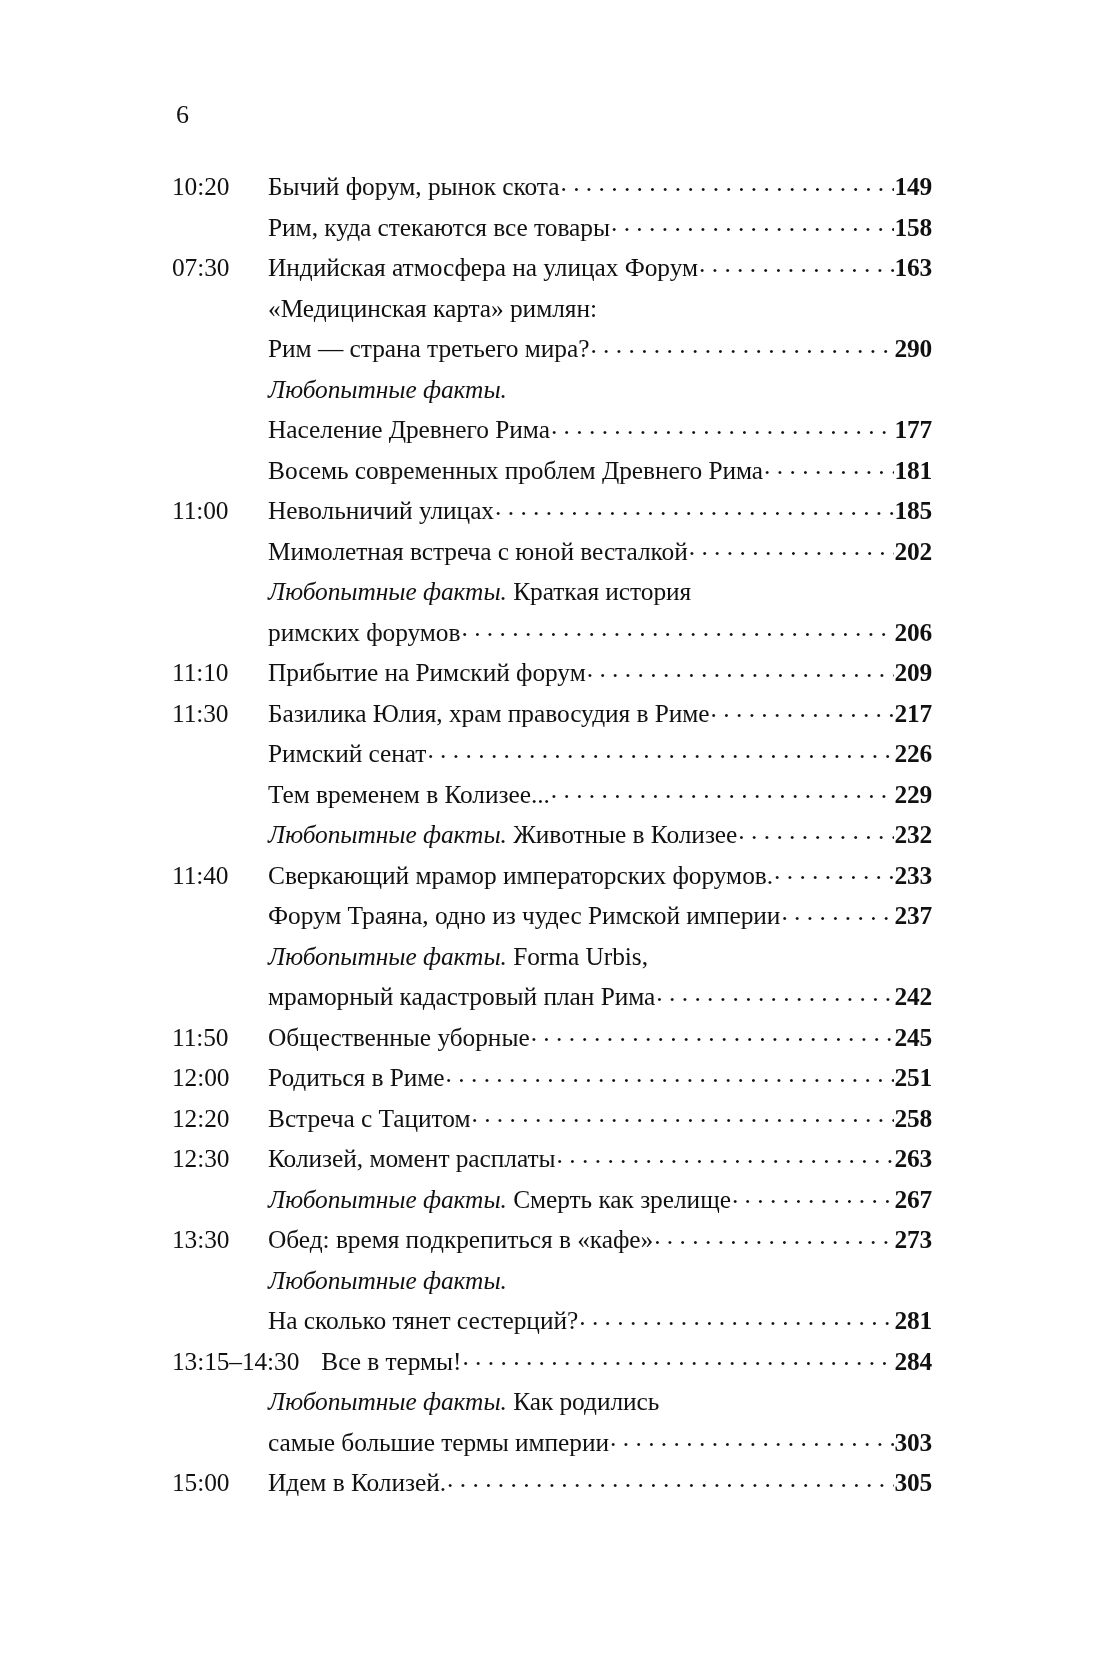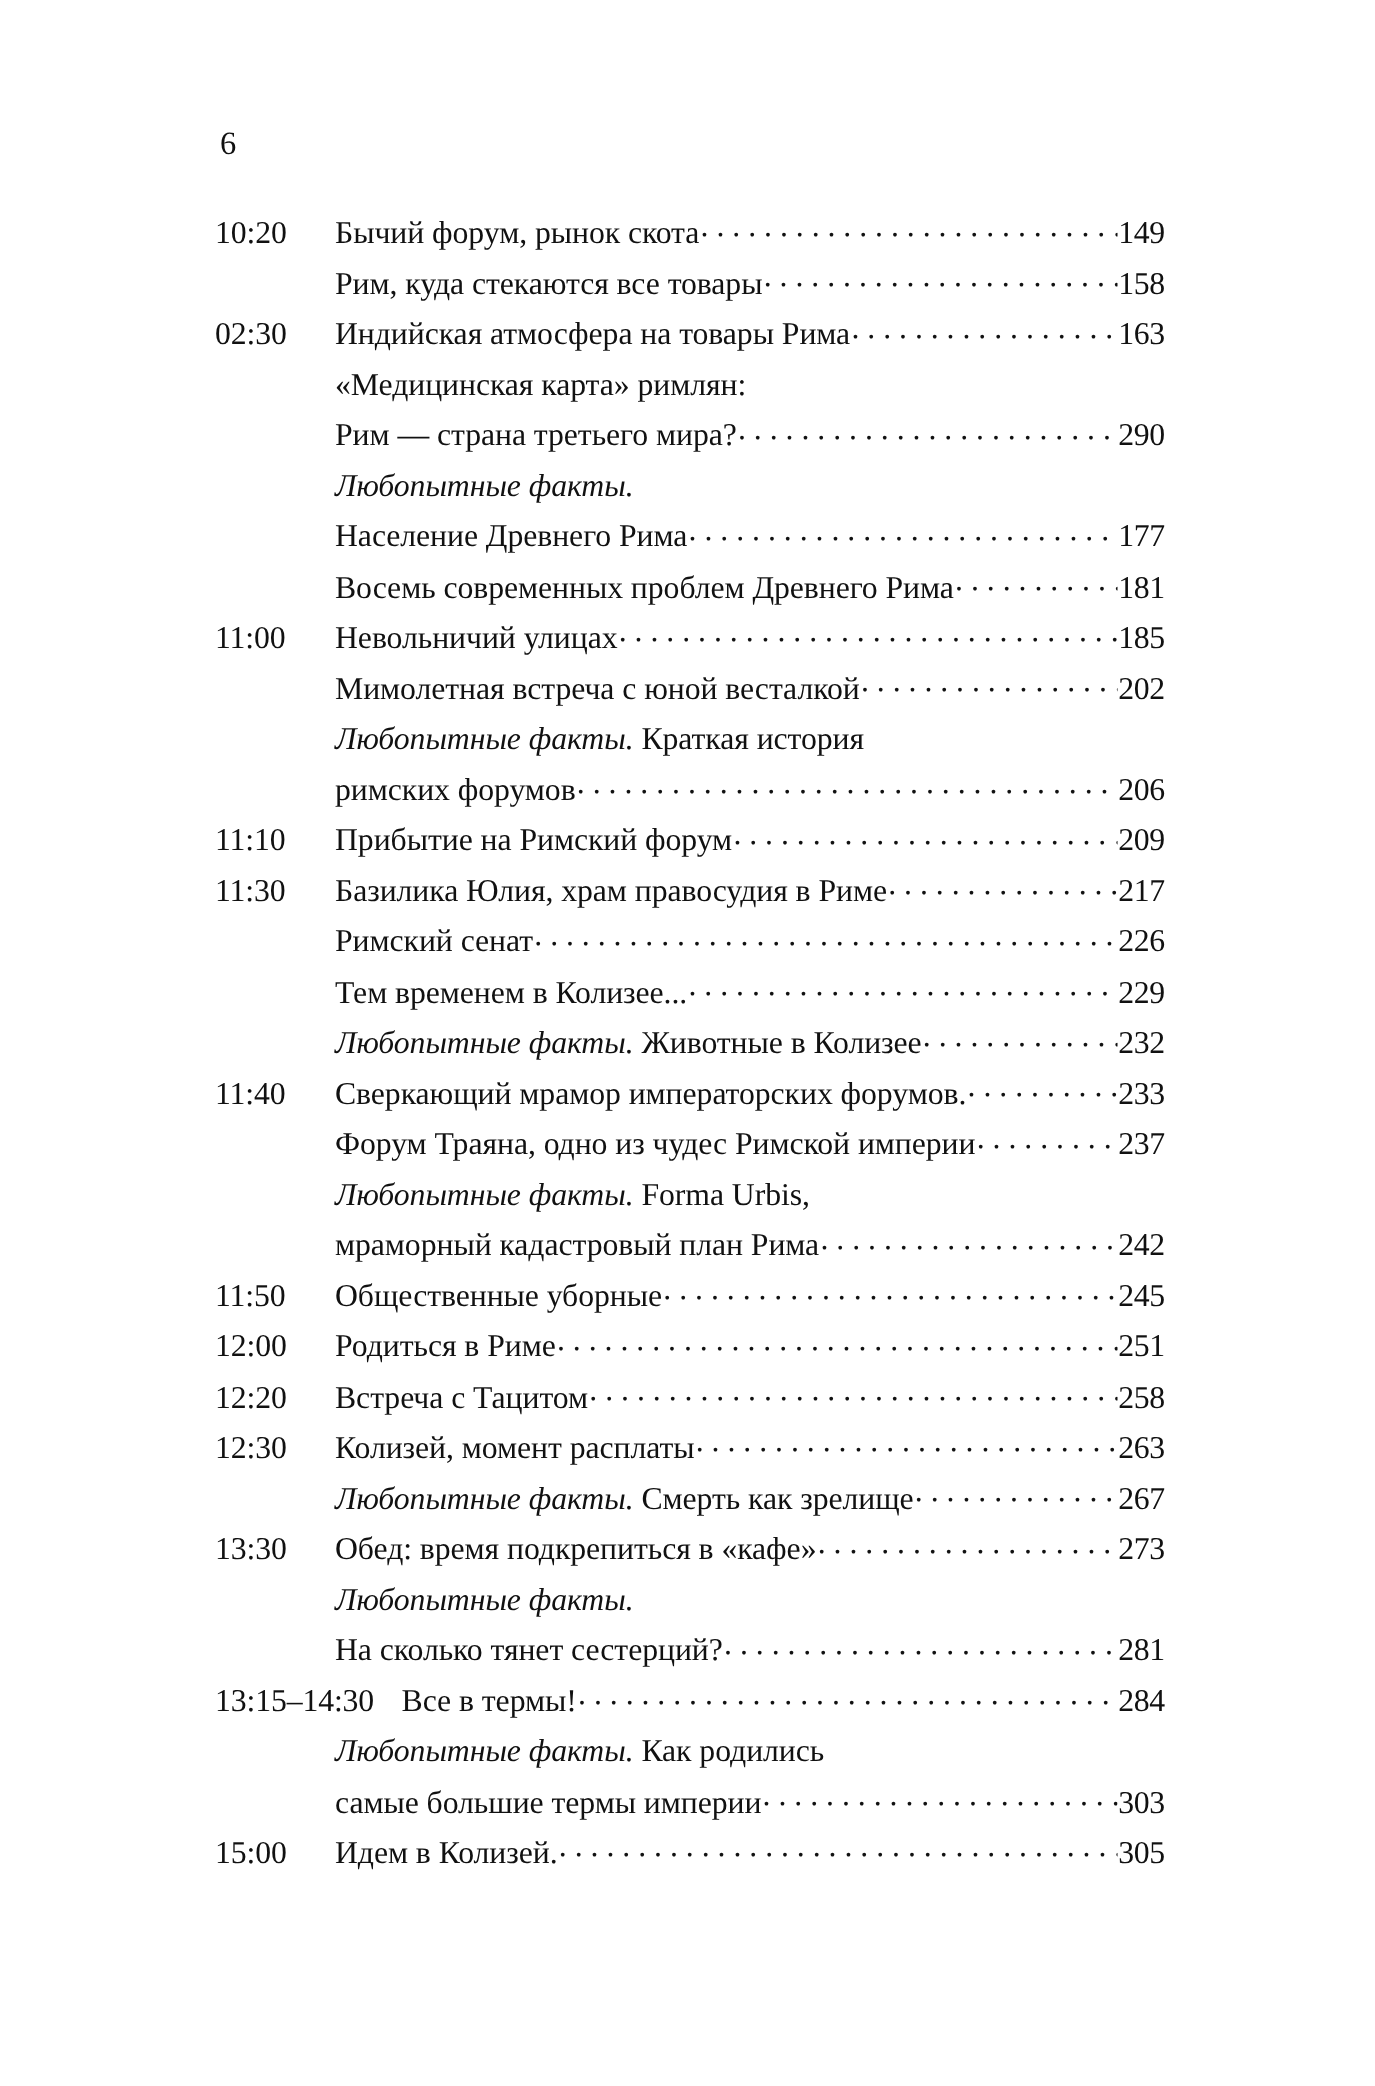--- a/index.html
+++ b/index.html
@@ -96,20 +96,21 @@
     letter-spacing: 0px;
     font-size: 25.4px;
     line-height: 1em;
   }
 
   .pageno {
     flex: 0 0 auto;
     text-align: right;
     padding-left: 0px;
     letter-spacing: -0.2px;
+    font-weight: bold;
   }
 </style>
 </head>
 <body>
 
 <div class="page">
 
   <div class="folio">6</div>
 
   <div class="toc" id="toc-container">
@@ -123,23 +124,23 @@
       </div>
       <div class="toc-row">
         <span class="time"></span>
         <span class="title-wrap">
           <span class="title"><span>Рим, куда стекаются все товары</span></span>
           <span class="leader"></span>
           <span class="pageno">158</span>
         </span>
       </div>
       <div class="toc-row">
-        <span class="time">02:30</span>
-        <span class="title-wrap">
-          <span class="title"><span>Индийская атмосфера на товары Рима</span></span>
+        <span class="time">07:30</span>
+        <span class="title-wrap">
+          <span class="title"><span>Индийская атмосфера на улицах Форум</span></span>
           <span class="leader"></span>
           <span class="pageno">163</span>
         </span>
       </div>
       <div class="toc-row nolead">
         <span class="time"></span>
         <span class="title-wrap">
           <span class="title"><span>«Медицинская карта» римлян:</span></span>
         </span>
       </div>

